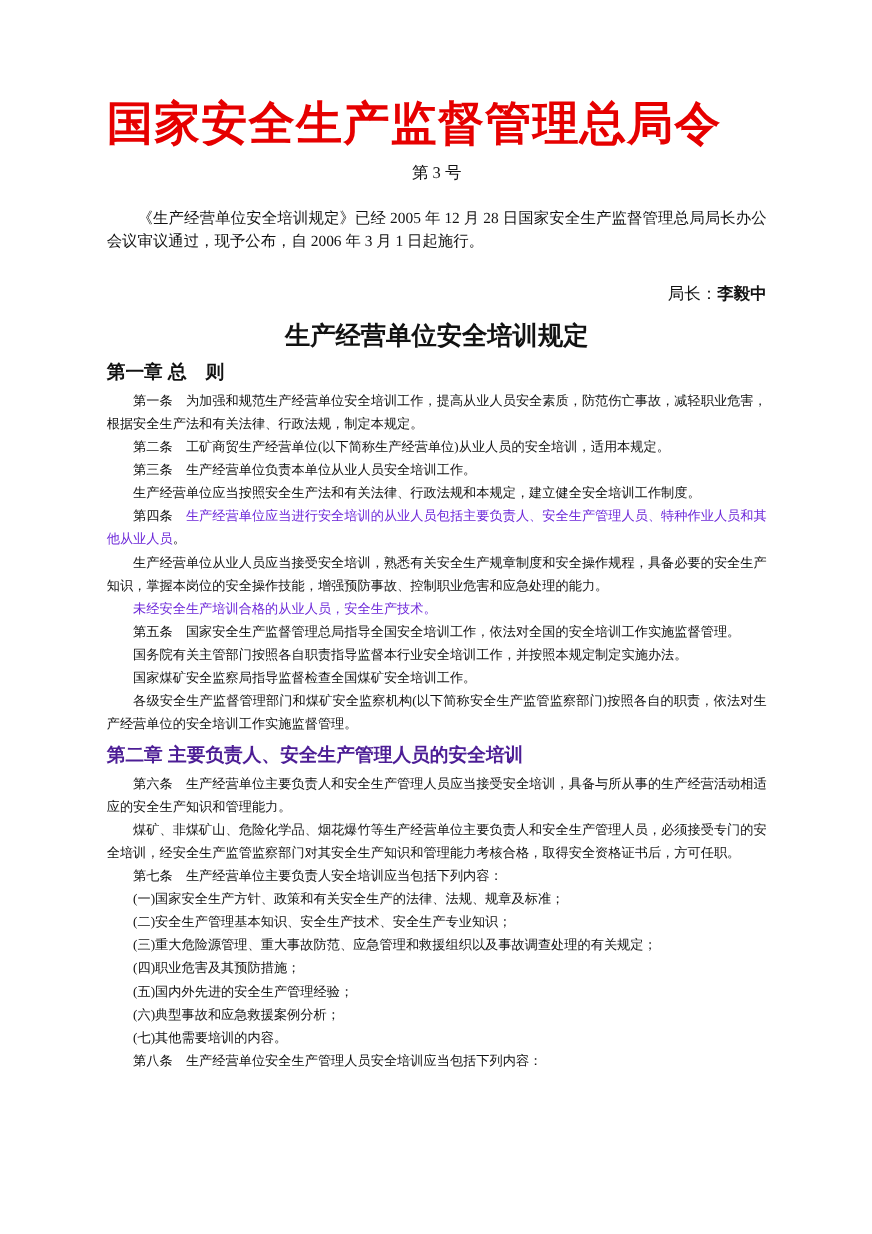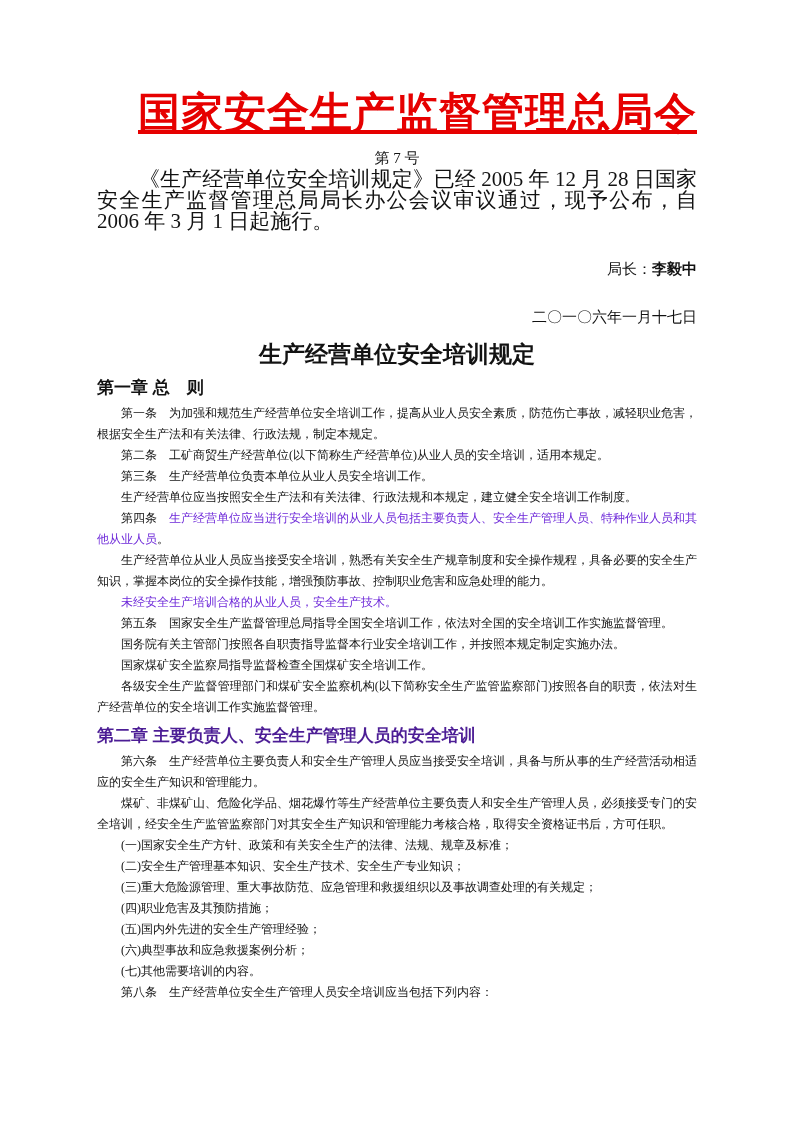--- a/index.html
+++ b/index.html
@@ -13,36 +13,35 @@
     font-family: "Liberation Serif", "DejaVu Serif", serif;
     overflow: hidden;
   }
   .content {
     padding: 88px 96px 0 97px; 
   }
   .decree-title {
     font-size: 42px;
     font-weight: bold;
     color: #e60000;
-    text-align: right;
+    text-align: left;
     line-height: 1.2;
     letter-spacing: 1px;
     font-family: "Liberation Serif", "DejaVu Serif", serif;
     white-space: nowrap;
-    text-decoration: underline;
   }
   .issue-number {
     text-align: center;
     font-size: 15px;
     line-height: 21px;
     margin-top: 10px;
   }
   .preamble {
-    margin-top: 0;
-    font-size: 21px;
+    margin-top: 20px;
+    font-size: 14px;
     line-height: 21px;
     text-align: justify;
     text-indent: 2em;
   }
   .sign-line, .date-line {
     text-align: right;
     font-size: 15px;
     line-height: 22px;
     margin-top: 26px;
   }
@@ -75,27 +74,26 @@
   .red-text { color: #6d28d9; }
 </style>
 </head>
 <body>
 
 <div class="page">
   <div class="content">
 
     <div class="decree-title">国家安全生产监督管理总局令</div>
 
-    <div class="issue-number">第 7 号</div>
+    <div class="issue-number">第 3 号</div>
 
     <p class="preamble">《生产经营单位安全培训规定》已经 2005 年 12 月 28 日国家安全生产监督管理总局局长办公会议审议通过，现予公布，自 2006 年 3 月 1 日起施行。</p>
 
     <div class="sign-line"><span>局长：</span><span class="sign-name">李毅中</span></div>
 
-    <div class="date-line">二〇一〇六年一月十七日</div>
 
     <div class="reg-title">生产经营单位安全培训规定</div>
 
     <div class="chapter-heading">第一章 总　则</div>
 
     <p class="body-p">第一条　为加强和规范生产经营单位安全培训工作，提高从业人员安全素质，防范伤亡事故，减轻职业危害，根据安全生产法和有关法律、行政法规，制定本规定。</p>
     <p class="body-p">第二条　工矿商贸生产经营单位(以下简称生产经营单位)从业人员的安全培训，适用本规定。</p>
     <p class="body-p">第三条　生产经营单位负责本单位从业人员安全培训工作。</p>
     <p class="body-p">生产经营单位应当按照安全生产法和有关法律、行政法规和本规定，建立健全安全培训工作制度。</p>
     <p class="body-p"><span>第四条　</span><span class="red-text">生产经营单位应当进行安全培训的从业人员包括主要负责人、安全生产管理人员、特种作业人员和其他从业人员</span><span>。</span></p>
@@ -103,20 +101,21 @@
     <p class="body-p red-text">未经安全生产培训合格的从业人员，安全生产技术。</p>
     <p class="body-p">第五条　国家安全生产监督管理总局指导全国安全培训工作，依法对全国的安全培训工作实施监督管理。</p>
     <p class="body-p">国务院有关主管部门按照各自职责指导监督本行业安全培训工作，并按照本规定制定实施办法。</p>
     <p class="body-p">国家煤矿安全监察局指导监督检查全国煤矿安全培训工作。</p>
     <p class="body-p">各级安全生产监督管理部门和煤矿安全监察机构(以下简称安全生产监管监察部门)按照各自的职责，依法对生产经营单位的安全培训工作实施监督管理。</p>
 
     <div class="chapter-heading red">第二章 主要负责人、安全生产管理人员的安全培训</div>
 
     <p class="body-p">第六条　生产经营单位主要负责人和安全生产管理人员应当接受安全培训，具备与所从事的生产经营活动相适应的安全生产知识和管理能力。</p>
     <p class="body-p">煤矿、非煤矿山、危险化学品、烟花爆竹等生产经营单位主要负责人和安全生产管理人员，必须接受专门的安全培训，经安全生产监管监察部门对其安全生产知识和管理能力考核合格，取得安全资格证书后，方可任职。</p>
+    <p class="body-p">第七条　生产经营单位主要负责人安全培训应当包括下列内容：</p>
     <p class="body-p">(一)国家安全生产方针、政策和有关安全生产的法律、法规、规章及标准；</p>
     <p class="body-p">(二)安全生产管理基本知识、安全生产技术、安全生产专业知识；</p>
     <p class="body-p">(三)重大危险源管理、重大事故防范、应急管理和救援组织以及事故调查处理的有关规定；</p>
     <p class="body-p">(四)职业危害及其预防措施；</p>
     <p class="body-p">(五)国内外先进的安全生产管理经验；</p>
     <p class="body-p">(六)典型事故和应急救援案例分析；</p>
     <p class="body-p">(七)其他需要培训的内容。</p>
     <p class="body-p">第八条　生产经营单位安全生产管理人员安全培训应当包括下列内容：</p>
 
   </div>

